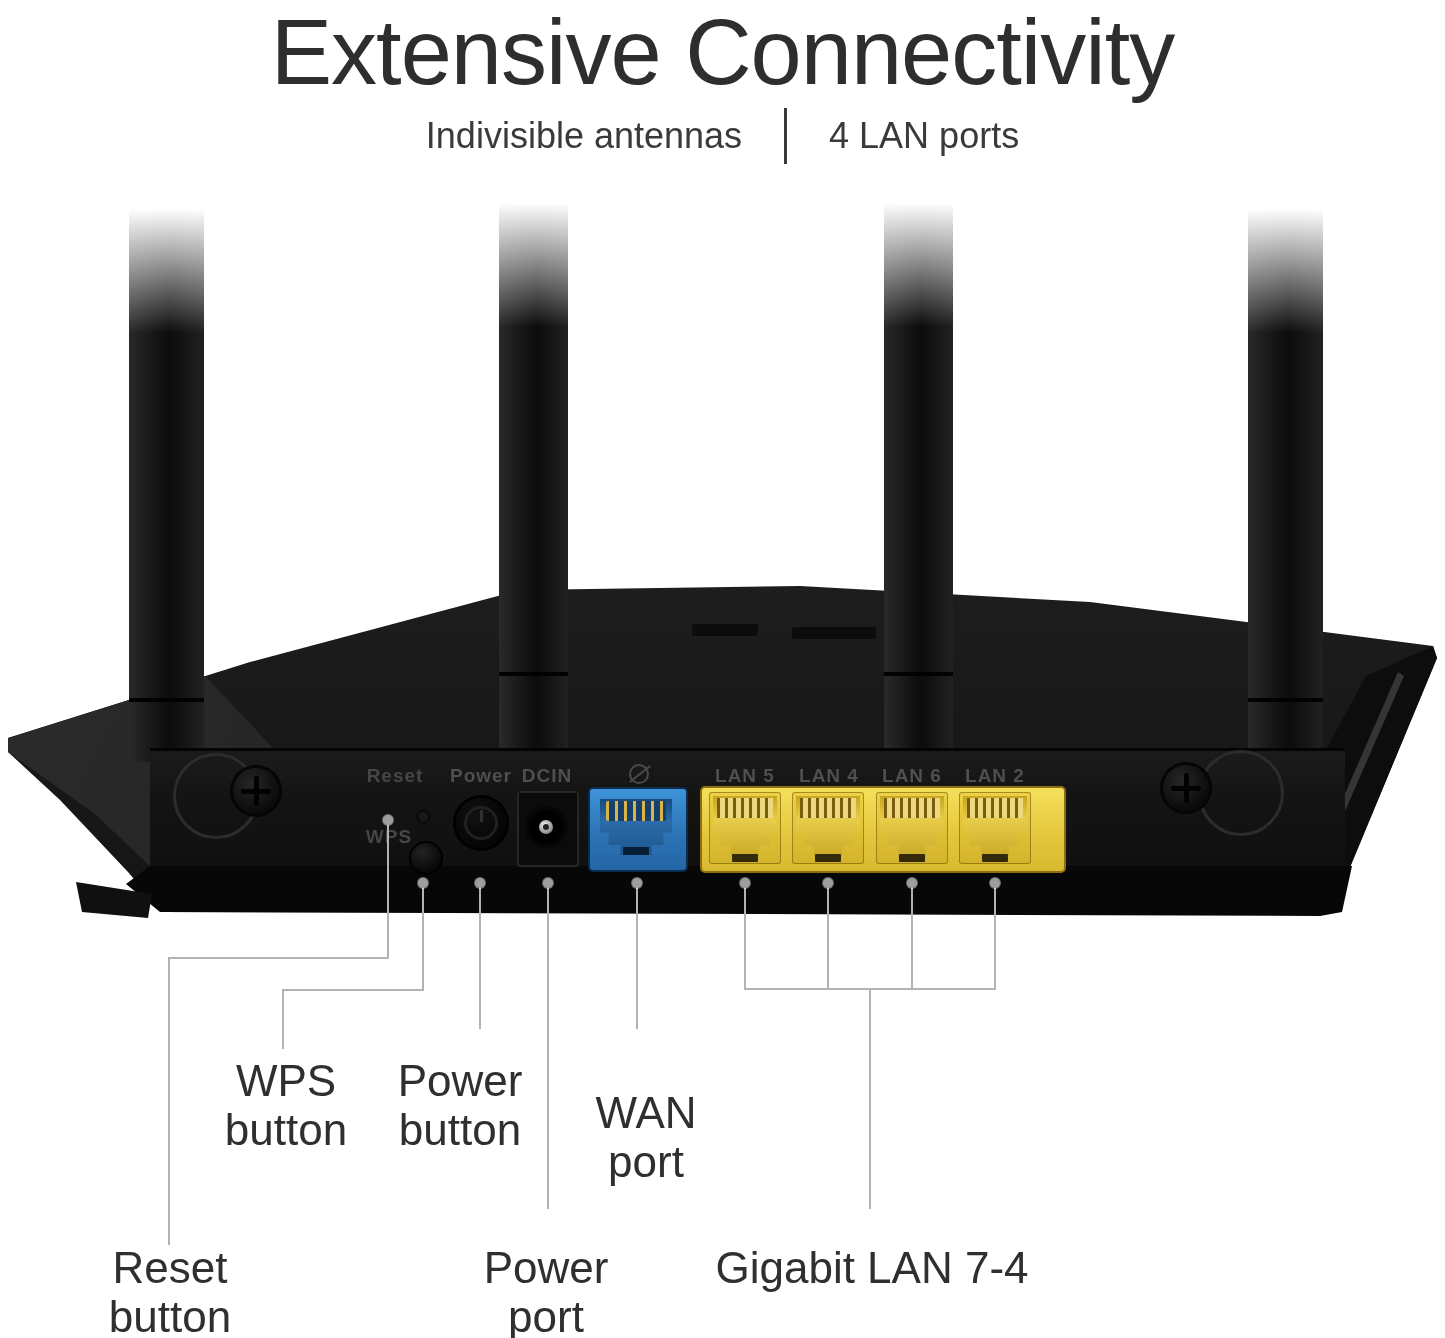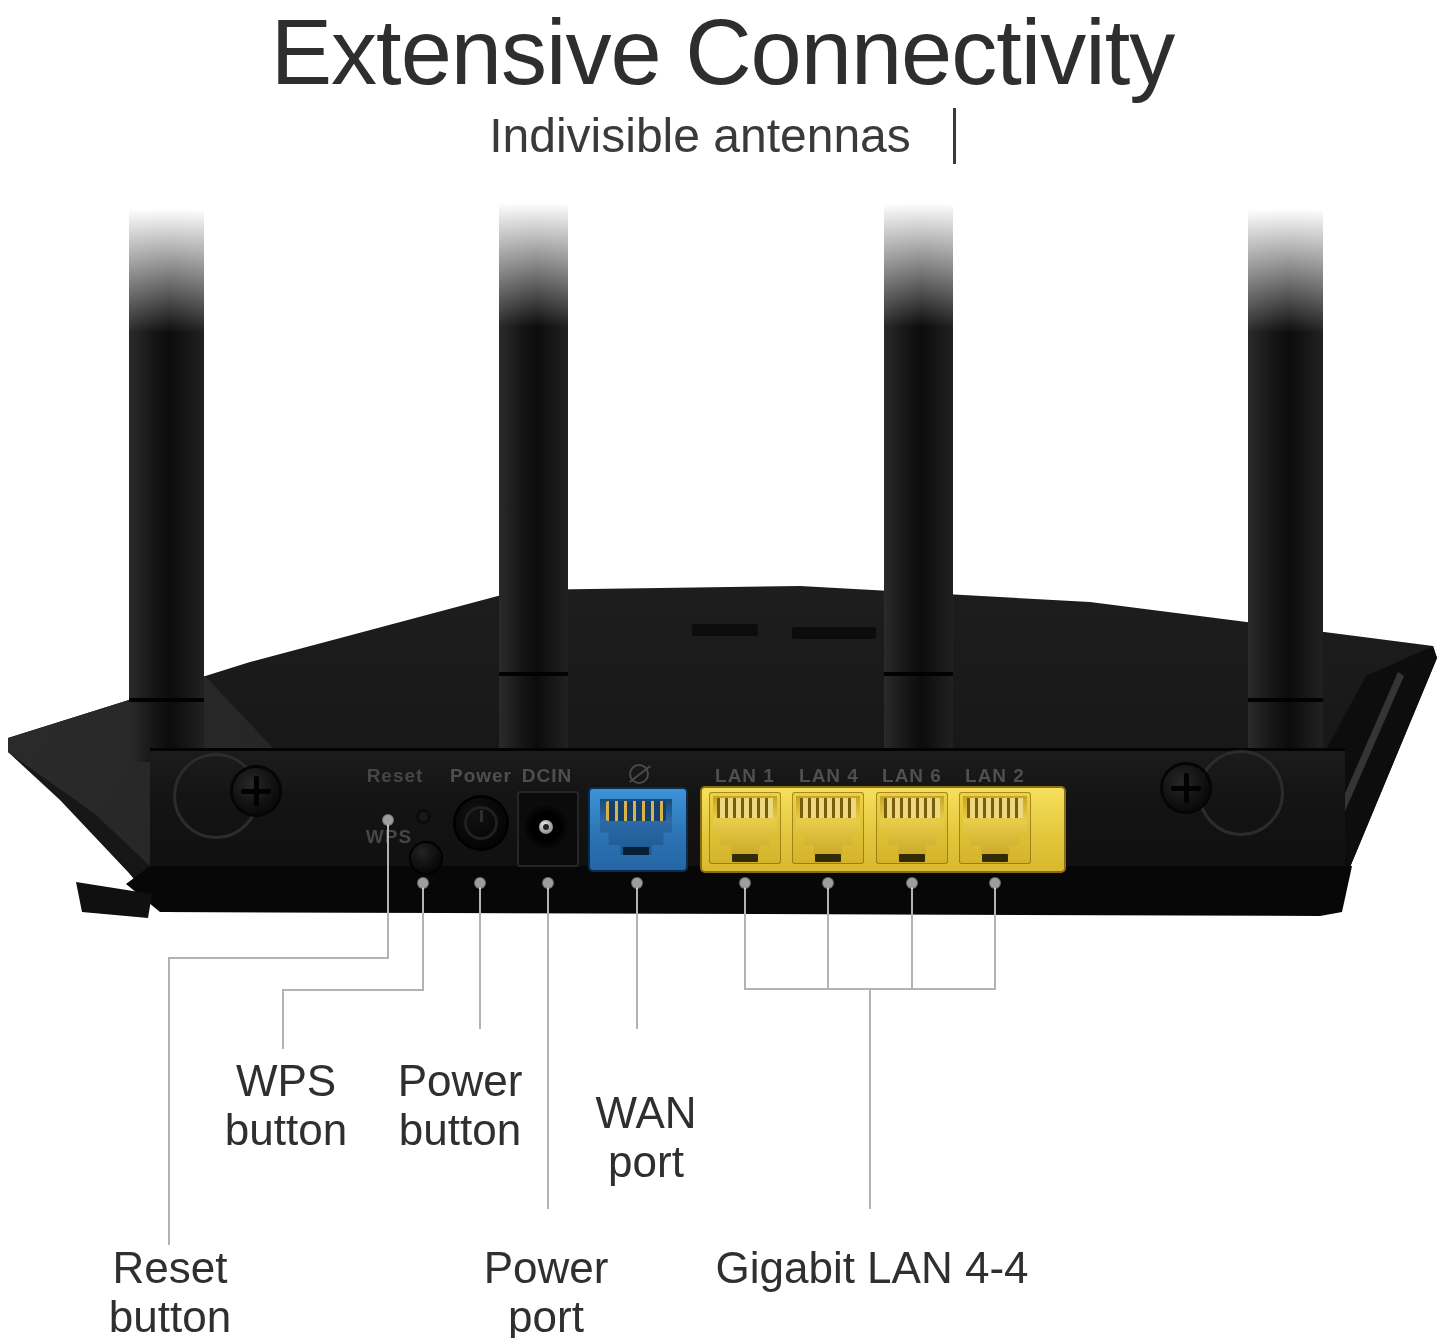--- a/index.html
+++ b/index.html
@@ -4,21 +4,21 @@
 <style>
   html,body{margin:0;padding:0;background:#fff;}
   #stage{position:relative;width:1445px;height:1338px;background:#ffffff;overflow:hidden;
          font-family:"Liberation Sans", sans-serif;}
   .abs{position:absolute;}
 
   
   .title{position:absolute;left:0;right:0;top:-8px;text-align:center;
          font-size:92px;line-height:120px;font-weight:200;letter-spacing:-1px;color:#2e2e2e;}
   .subtitle{position:absolute;left:0;right:0;top:106px;display:flex;justify-content:center;
-            align-items:center;gap:42px;font-size:48px;line-height:60px;font-weight:200;color:#3a3a3a;}
+            align-items:center;gap:42px;font-size:36px;line-height:60px;font-weight:200;color:#3a3a3a;}
   .subdiv{width:3px;height:56px;background:#3a3a3a;}
 
   
   .antenna{position:absolute;background:linear-gradient(90deg,#2a2a2a 0%,#151515 35%,#0c0c0c 55%,#212121 100%);
            border-radius:10px 10px 0 0;}
   .antenna .fade{position:absolute;left:0;right:0;top:0;height:135px;
            background:linear-gradient(#ffffff 8%,rgba(255,255,255,0));}
   .antenna .seam{position:absolute;left:0;right:0;height:4px;background:#020202;}
 
   
@@ -96,20 +96,21 @@
 </style>
 </head>
 <body>
 
 <div id="stage">
 
   <div class="title">Extensive Connectivity</div>
   <div class="subtitle">
     <span>Indivisible antennas</span>
     <span class="subdiv"></span>
+    <span>4 LAN ports</span>
   </div>
 
   <div class="abs" style="inset:0;">
 
     <div class="body-main"></div>
     <div class="left-facet"></div>
     <div class="right-facet"></div>
     <div class="right-edge-line"></div>
     <div class="top-notch" style="left:692px;top:624px;width:66px;height:12px;"></div>
     <div class="top-notch" style="left:792px;top:627px;width:84px;height:12px;"></div>
@@ -146,21 +147,21 @@
         <span class="cv"></span>
     </div>
 
     <div class="plabel" style="left:395px;top:765px;color:#464646;">Reset</div>
     <div class="plabel" style="left:481px;top:765px;">Power</div>
     <div class="plabel" style="left:547px;top:765px;">DCIN</div>
     <div class="plabel" style="left:389px;top:826px;color:#464646;">WPS</div>
     <div class="globe">
         <span class="slash"></span>
       </div>
-    <div class="plabel" style="left:745px;top:765px;">LAN 1</div>
+    <div class="plabel" style="left:745px;top:765px;">LAN 5</div>
     <div class="plabel" style="left:829px;top:765px;">LAN 4</div>
     <div class="plabel" style="left:912px;top:765px;">LAN 6</div>
     <div class="plabel" style="left:995px;top:765px;">LAN 2</div>
 
     <div class="pinhole"></div>
     <div class="wpsbtn"></div>
     <div class="pwrbtn">
       <span class="ringg"></span>
       <span class="glyph"></span>
     </div>
@@ -238,16 +239,16 @@
   </div>
   <div class="callout" style="left:170px;top:1243px;">
     <div>Reset</div>
     <div>button</div>
   </div>
   <div class="callout" style="left:546px;top:1243px;">
     <div>Power</div>
     <div>port</div>
   </div>
   <div class="callout" style="left:872px;top:1243px;">
-    <div>Gigabit LAN 4-4</div>
+    <div>Gigabit LAN 7-4</div>
   </div>
 
 </div>
 
 </body></html>

